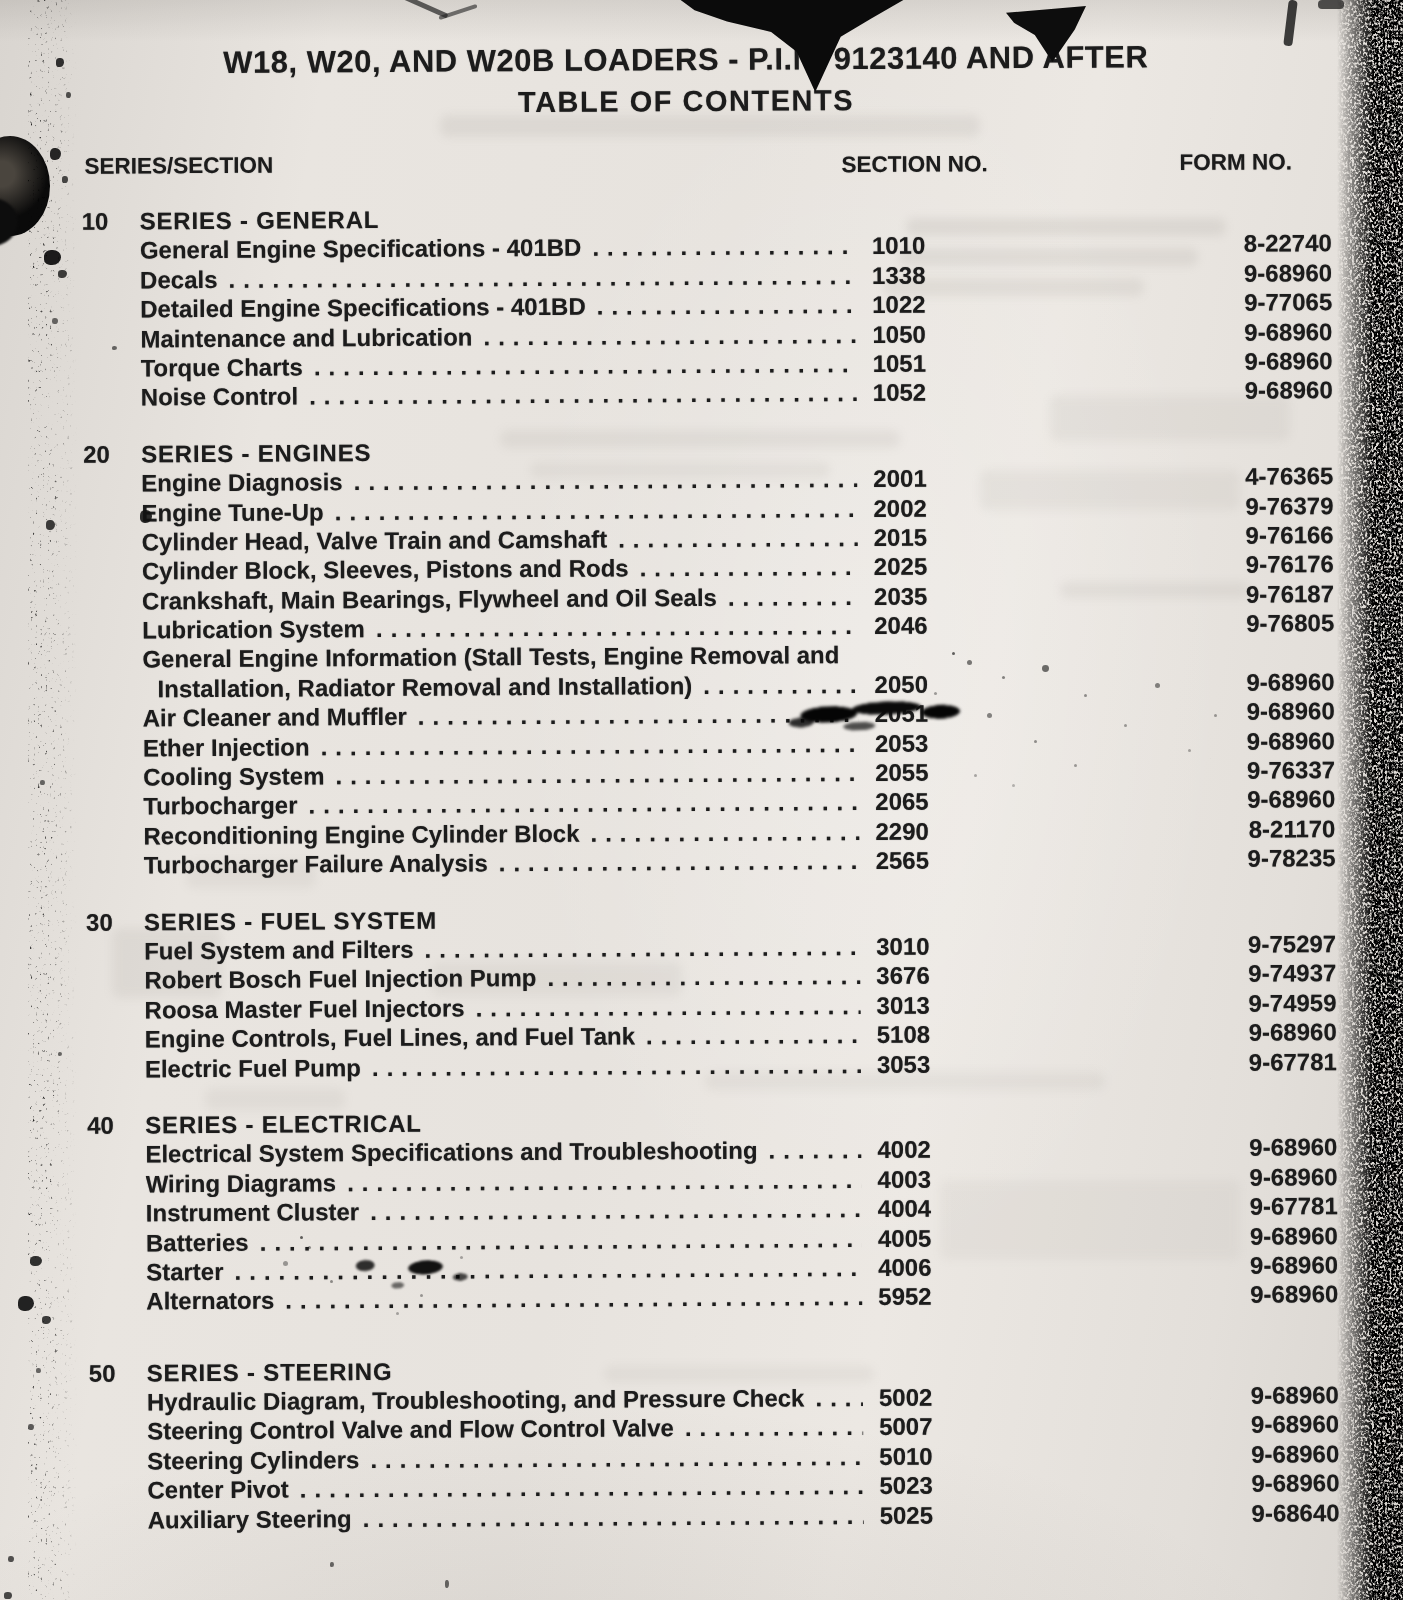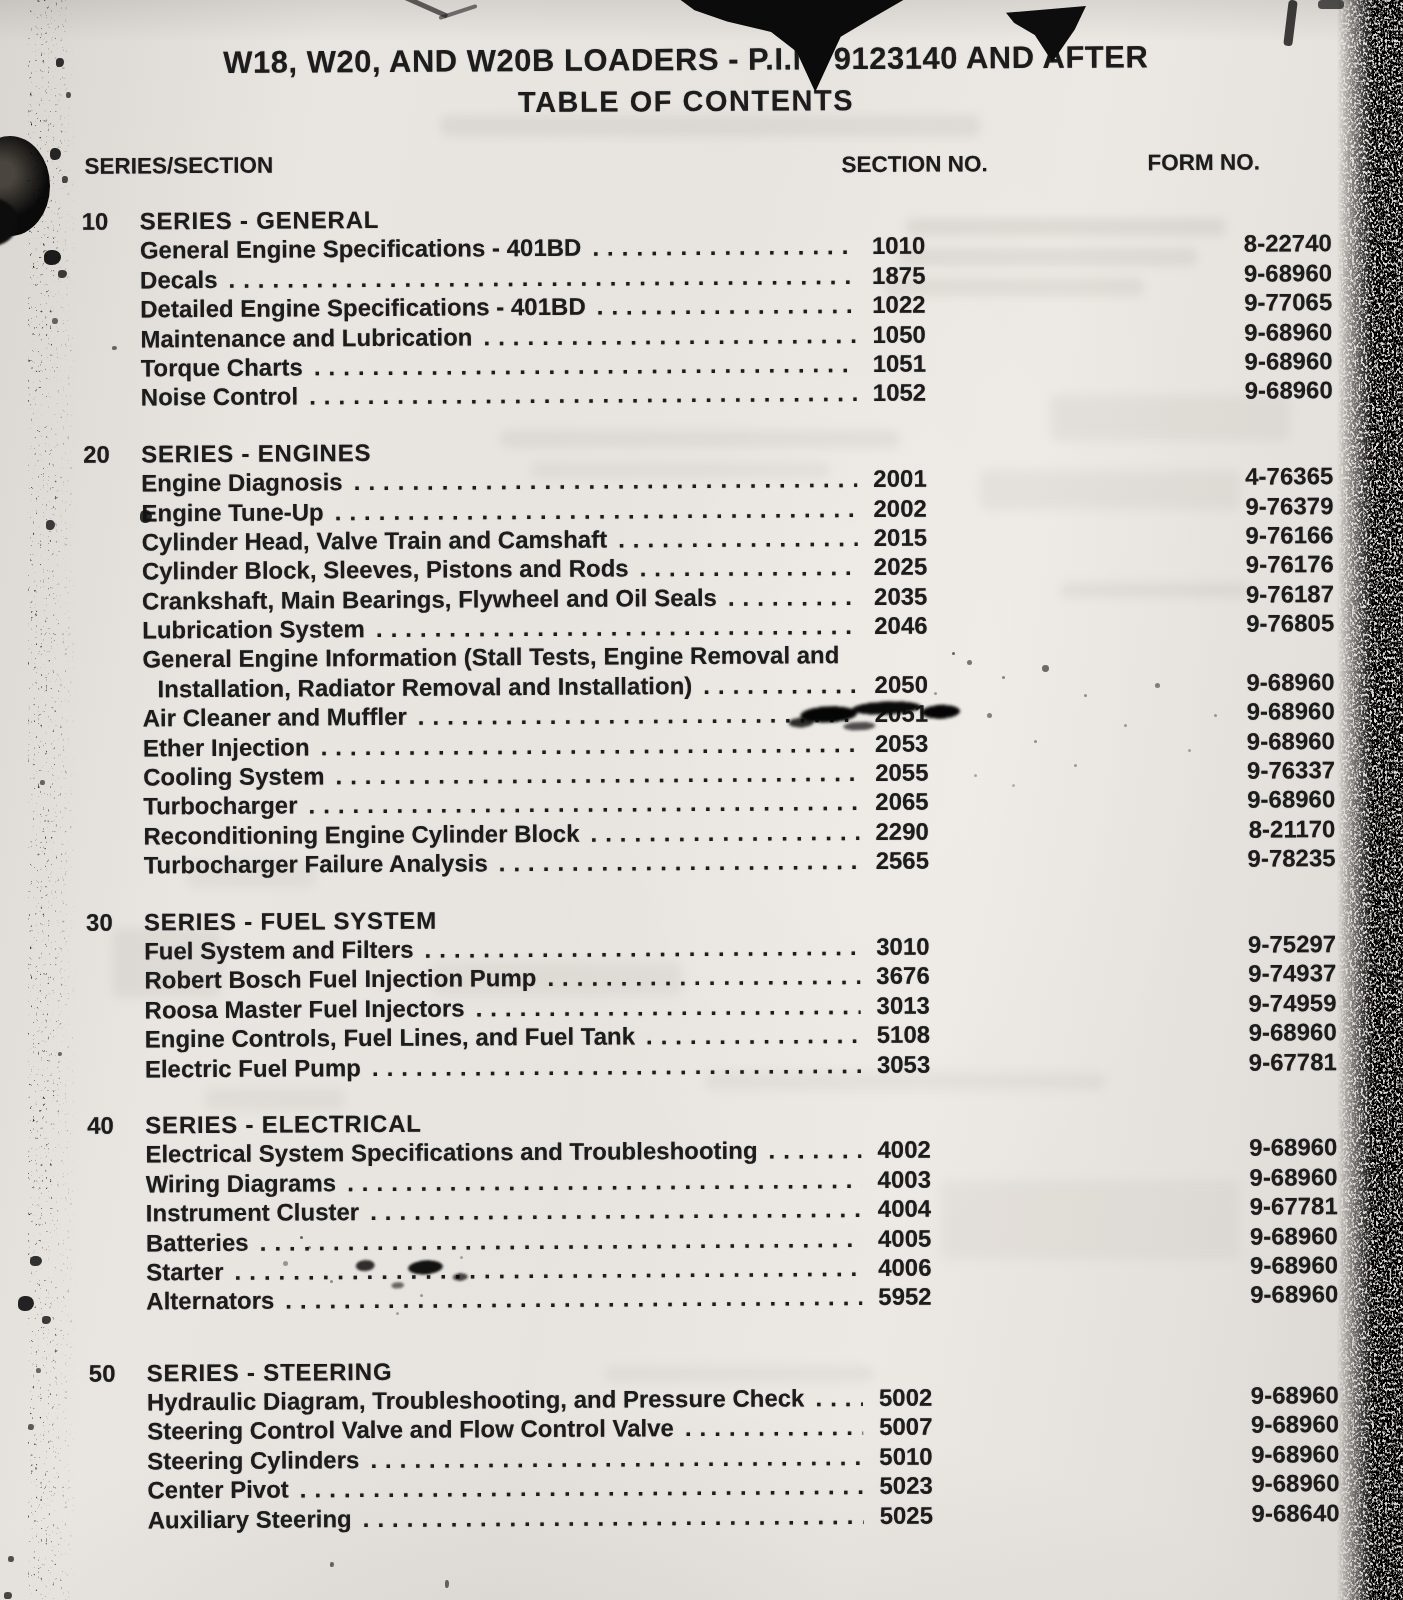--- a/index.html
+++ b/index.html
@@ -15,21 +15,21 @@
     text-shadow:0 0 1px rgba(28,28,28,.5);
   }
   .content { position:absolute; inset:0; transform:rotate(-0.35deg); transform-origin:700px 760px; }
 
   
   .title1 { margin:0; padding-top:42px; text-align:center; font-size:31px; letter-spacing:.5px; width:1380px; }
   .title2 { margin-top:7px; text-align:center; font-size:29px; letter-spacing:1.5px; width:1380px; }
   .colh { position:absolute; font-size:22.5px; white-space:nowrap; }
   .colh-left  { left:88px;   top:150px; }
   .colh-mid   { left:845px;  top:153px; }
-  .colh-right { left:1151px; top:153px; }
+  .colh-right { left:1183px; top:153px; }
 
   
   .toc { position:absolute; left:85px; top:204px; width:1250px; font-size:24px; }
   .section { margin-top:27px; }
   .section.first { margin-top:0; }
   .section.gap-lg { margin-top:42px; }
   .sec-head { display:flex; align-items:baseline; height:29.4px; }
   .sec-num { flex:0 0 58px; }
   .sec-title { letter-spacing:.8px; }
   .row { display:flex; align-items:baseline; height:29.4px; padding-left:58px; }
@@ -131,21 +131,21 @@
               <span class="ld"></span>
             </div>
           <span class="sn">1010</span>
           <span class="fn">8-22740</span>
         </div>
         <div class="row">
           <div class="rl">
               <span class="lb">Decals</span>
               <span class="ld"></span>
             </div>
-          <span class="sn">1875</span>
+          <span class="sn">1338</span>
           <span class="fn">9-68960</span>
         </div>
         <div class="row">
           <div class="rl">
               <span class="lb">Detailed Engine Specifications - 401BD</span>
               <span class="ld"></span>
             </div>
           <span class="sn">1022</span>
           <span class="fn">9-77065</span>
         </div>

